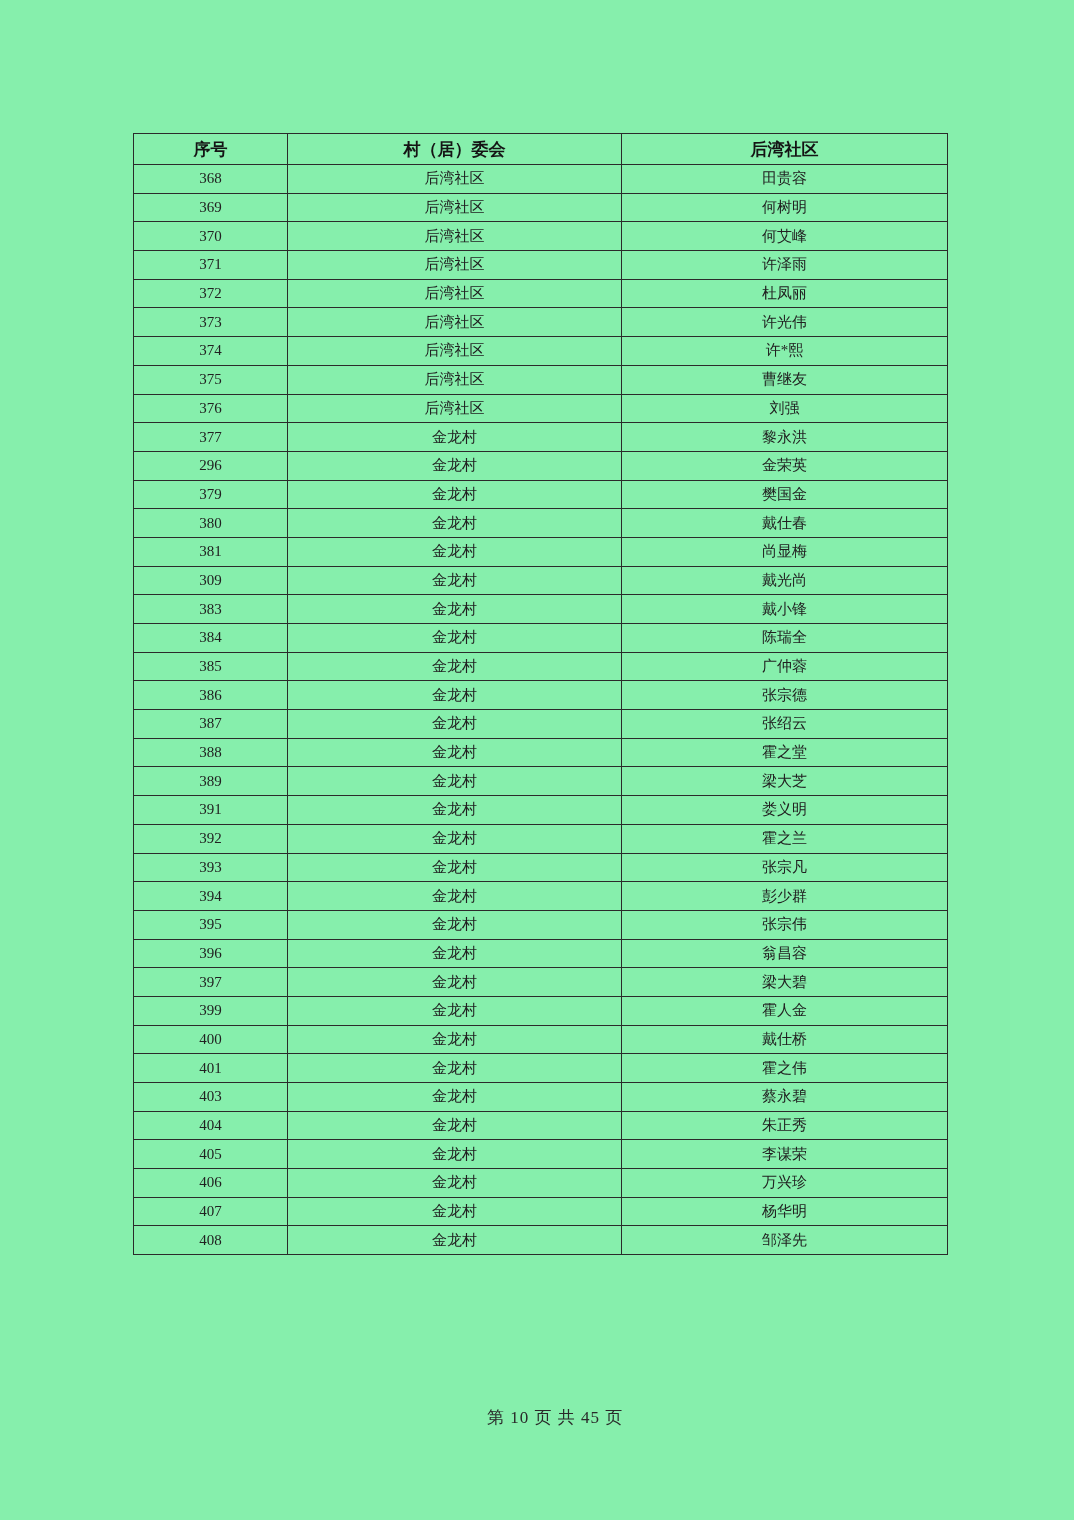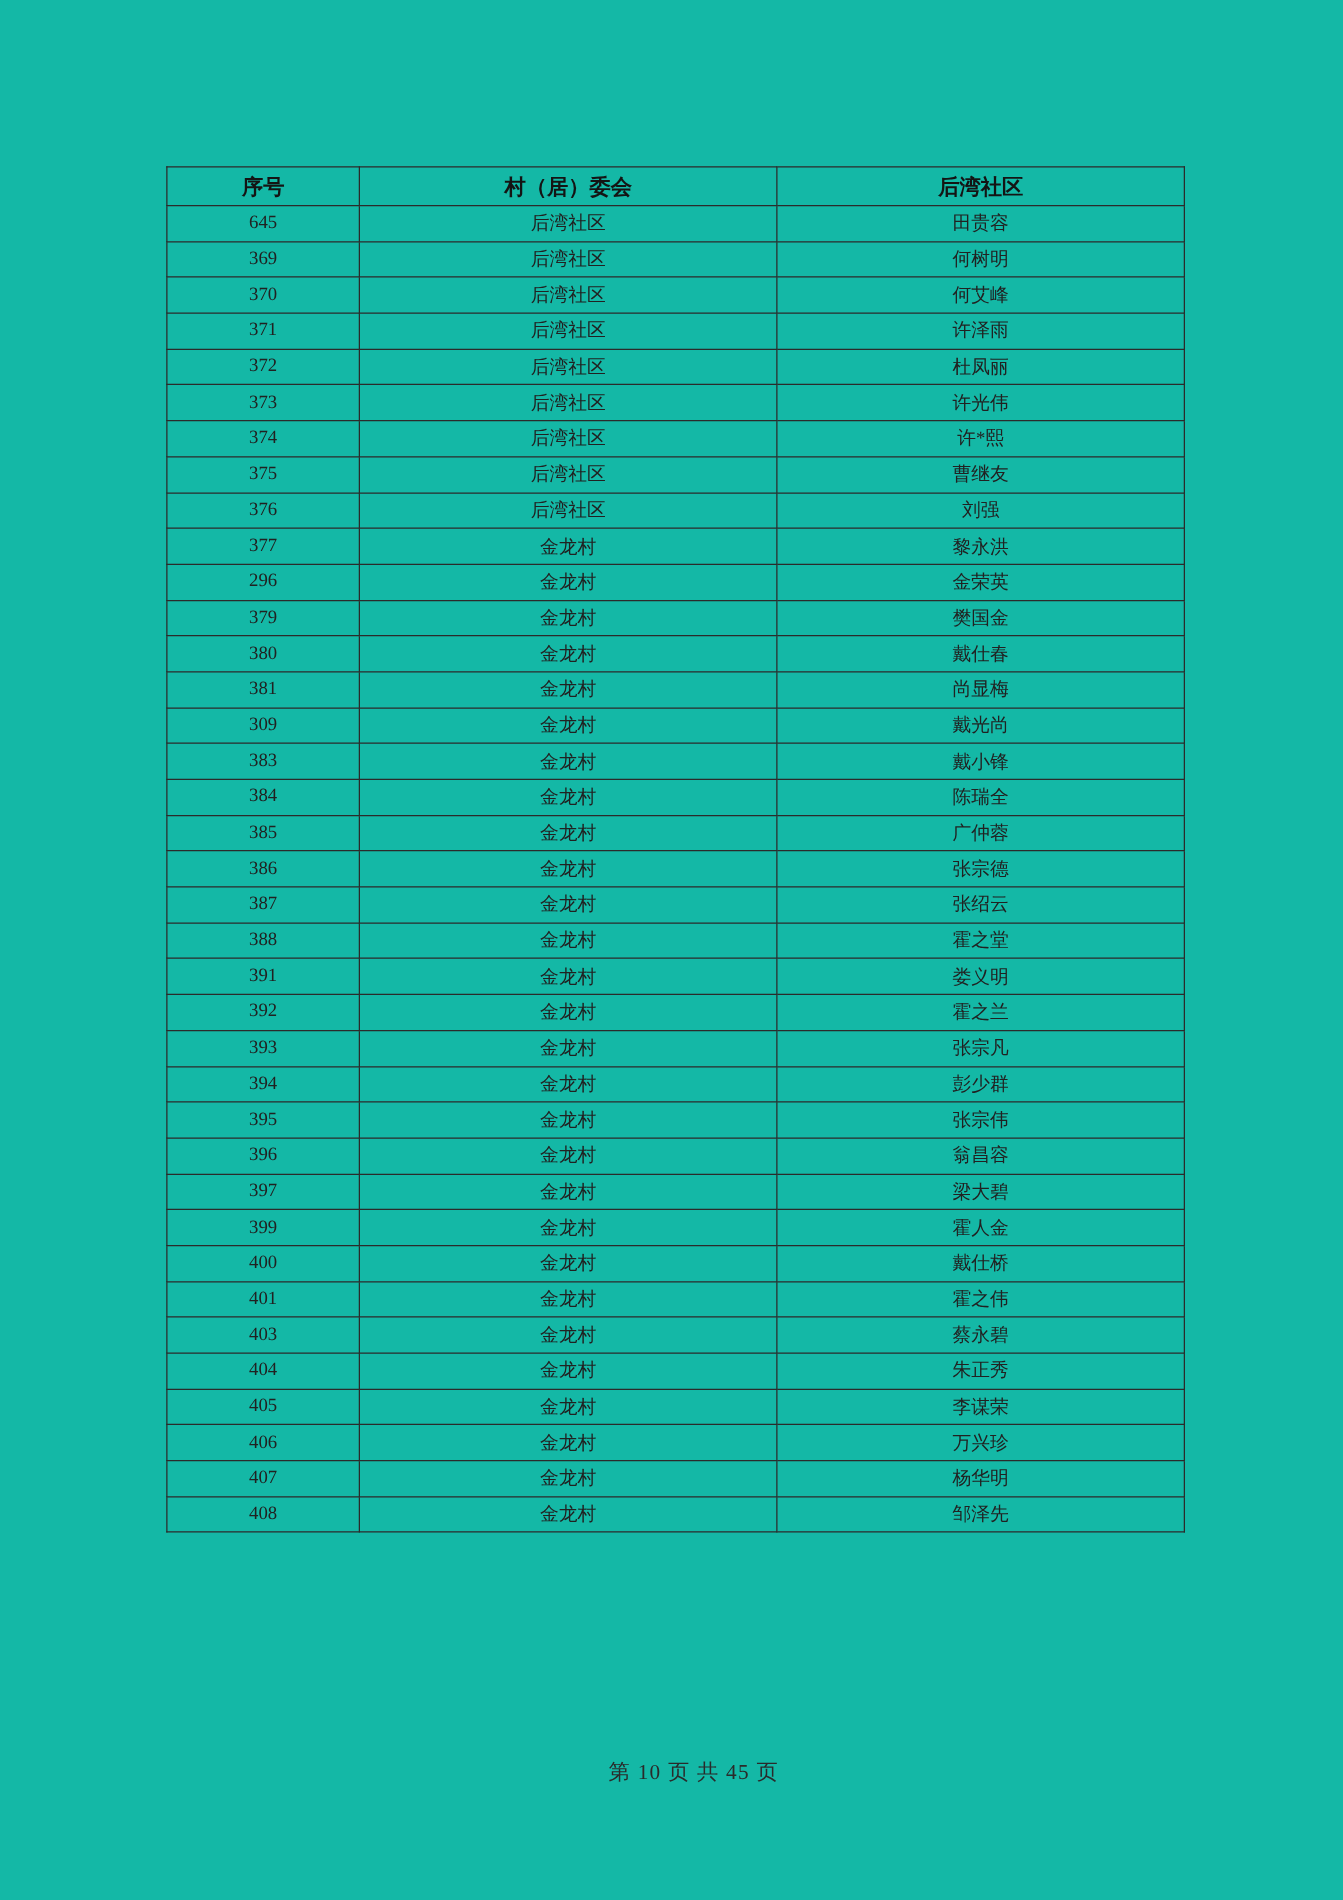--- a/index.html
+++ b/index.html
@@ -4,21 +4,21 @@
 <style>
   html, body {
     margin: 0;
     padding: 0;
     background: #ffffff;
   }
   .page {
     position: relative;
     width: 1074px;
     height: 1520px;
-    background: #14b8a6;
+    background: #86efac;
     font-family: "Liberation Serif", "DejaVu Serif", serif;
     color: #1c1c1c;
     overflow: hidden;
   }
   table.members {
     position: absolute;
     left: 133px;
     top: 133px;
     width: 814px;
     border-collapse: collapse;
@@ -73,21 +73,21 @@
     <thead>
       <tr>
         <th>序号</th>
         <th>村（居）委会</th>
         <th>后湾社区</th>
       </tr>
     </thead>
     <tbody>
 
     <tr>
-        <td>645</td>
+        <td>368</td>
         <td>后湾社区</td>
         <td>田贵容</td>
       </tr>
         <tr>
         <td>369</td>
         <td>后湾社区</td>
         <td>何树明</td>
       </tr>
         <tr>
         <td>370</td>
@@ -176,20 +176,25 @@
       </tr>
         <tr>
         <td>387</td>
         <td>金龙村</td>
         <td>张绍云</td>
       </tr>
         <tr>
         <td>388</td>
         <td>金龙村</td>
         <td>霍之堂</td>
+      </tr>
+        <tr>
+        <td>389</td>
+        <td>金龙村</td>
+        <td>梁大芝</td>
       </tr>
         <tr>
         <td>391</td>
         <td>金龙村</td>
         <td>娄义明</td>
       </tr>
         <tr>
         <td>392</td>
         <td>金龙村</td>
         <td>霍之兰</td>

